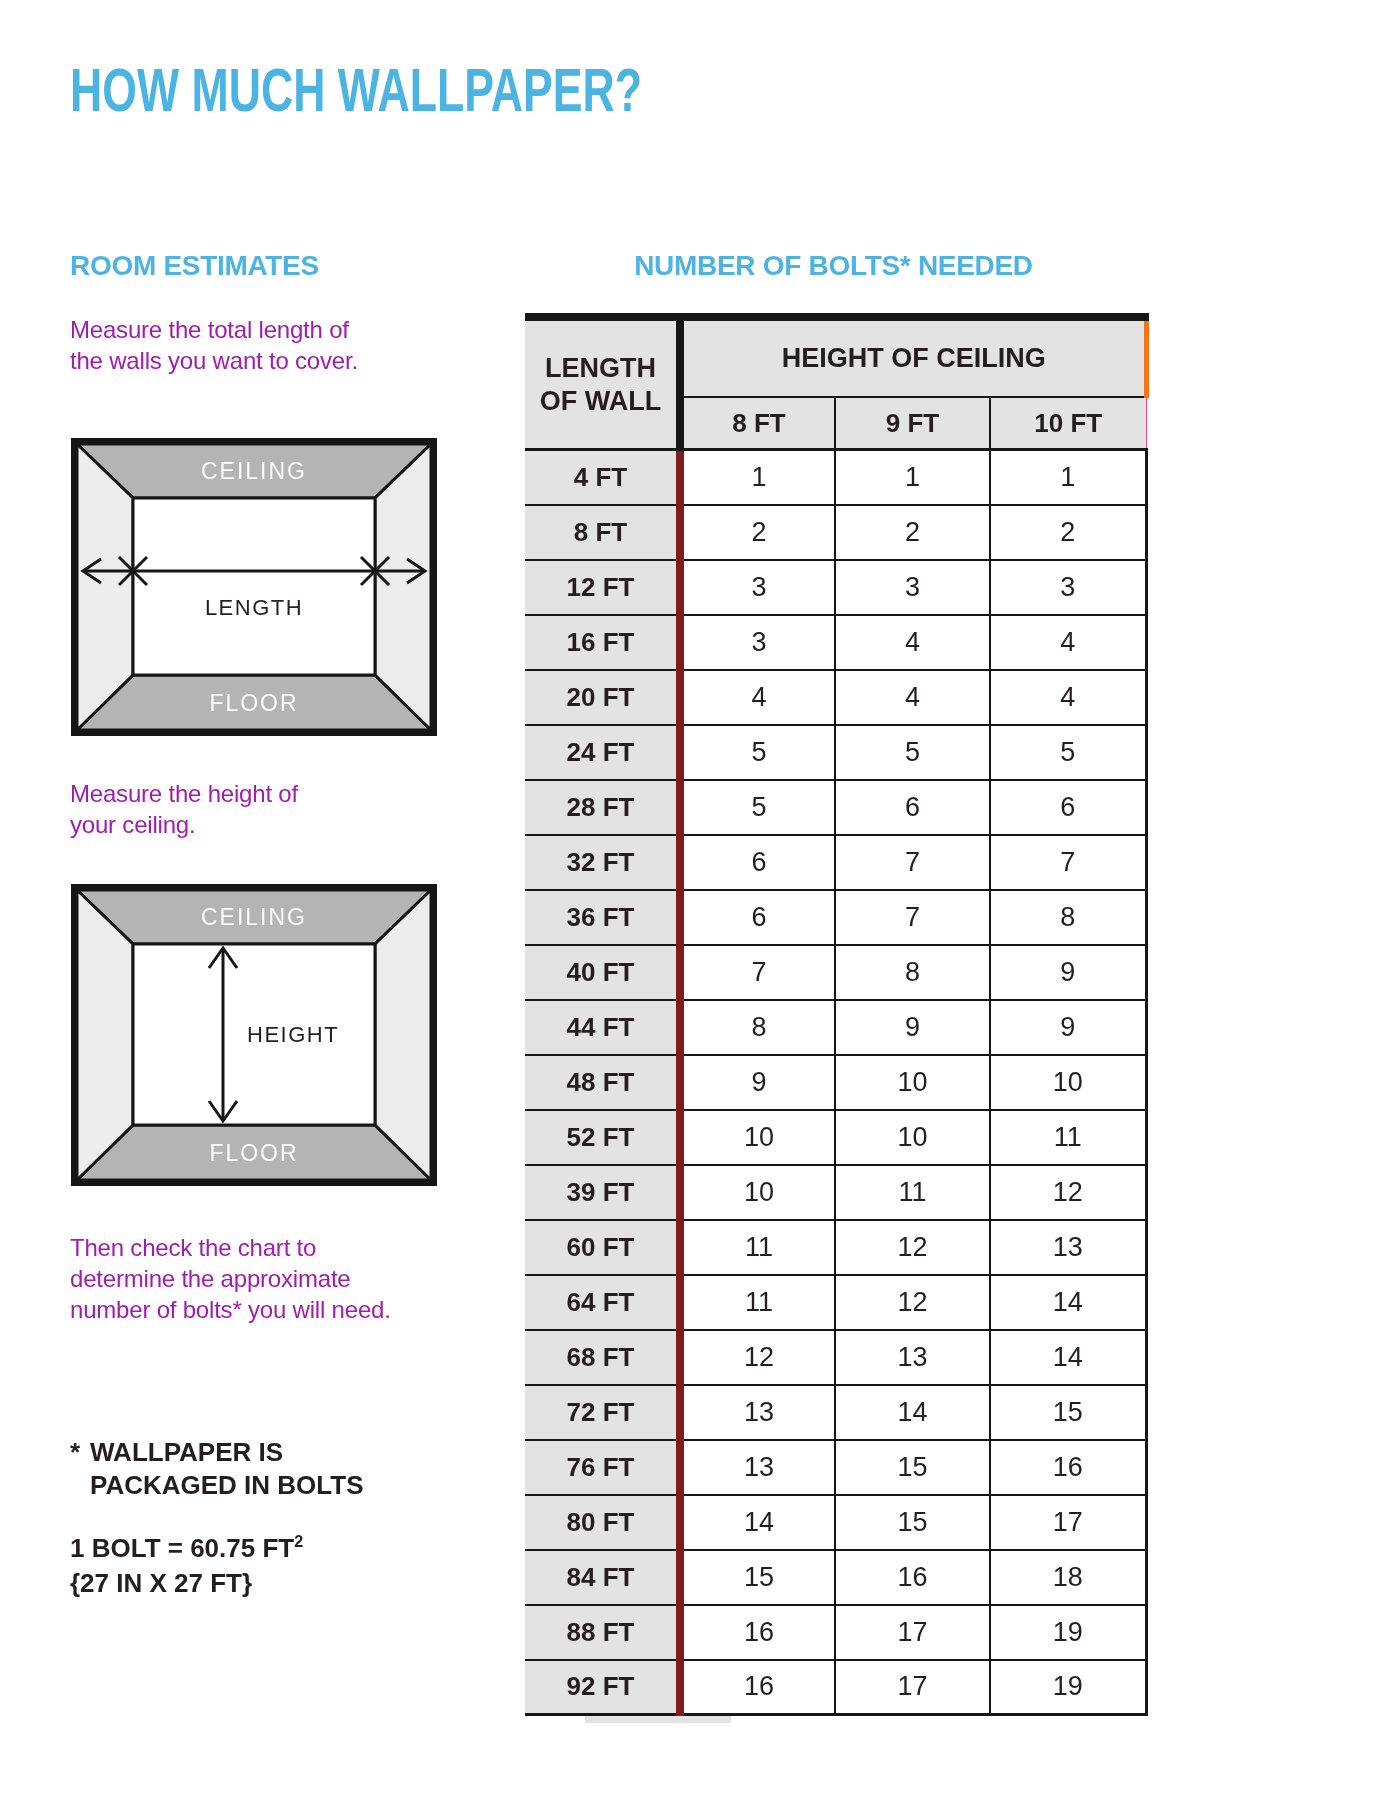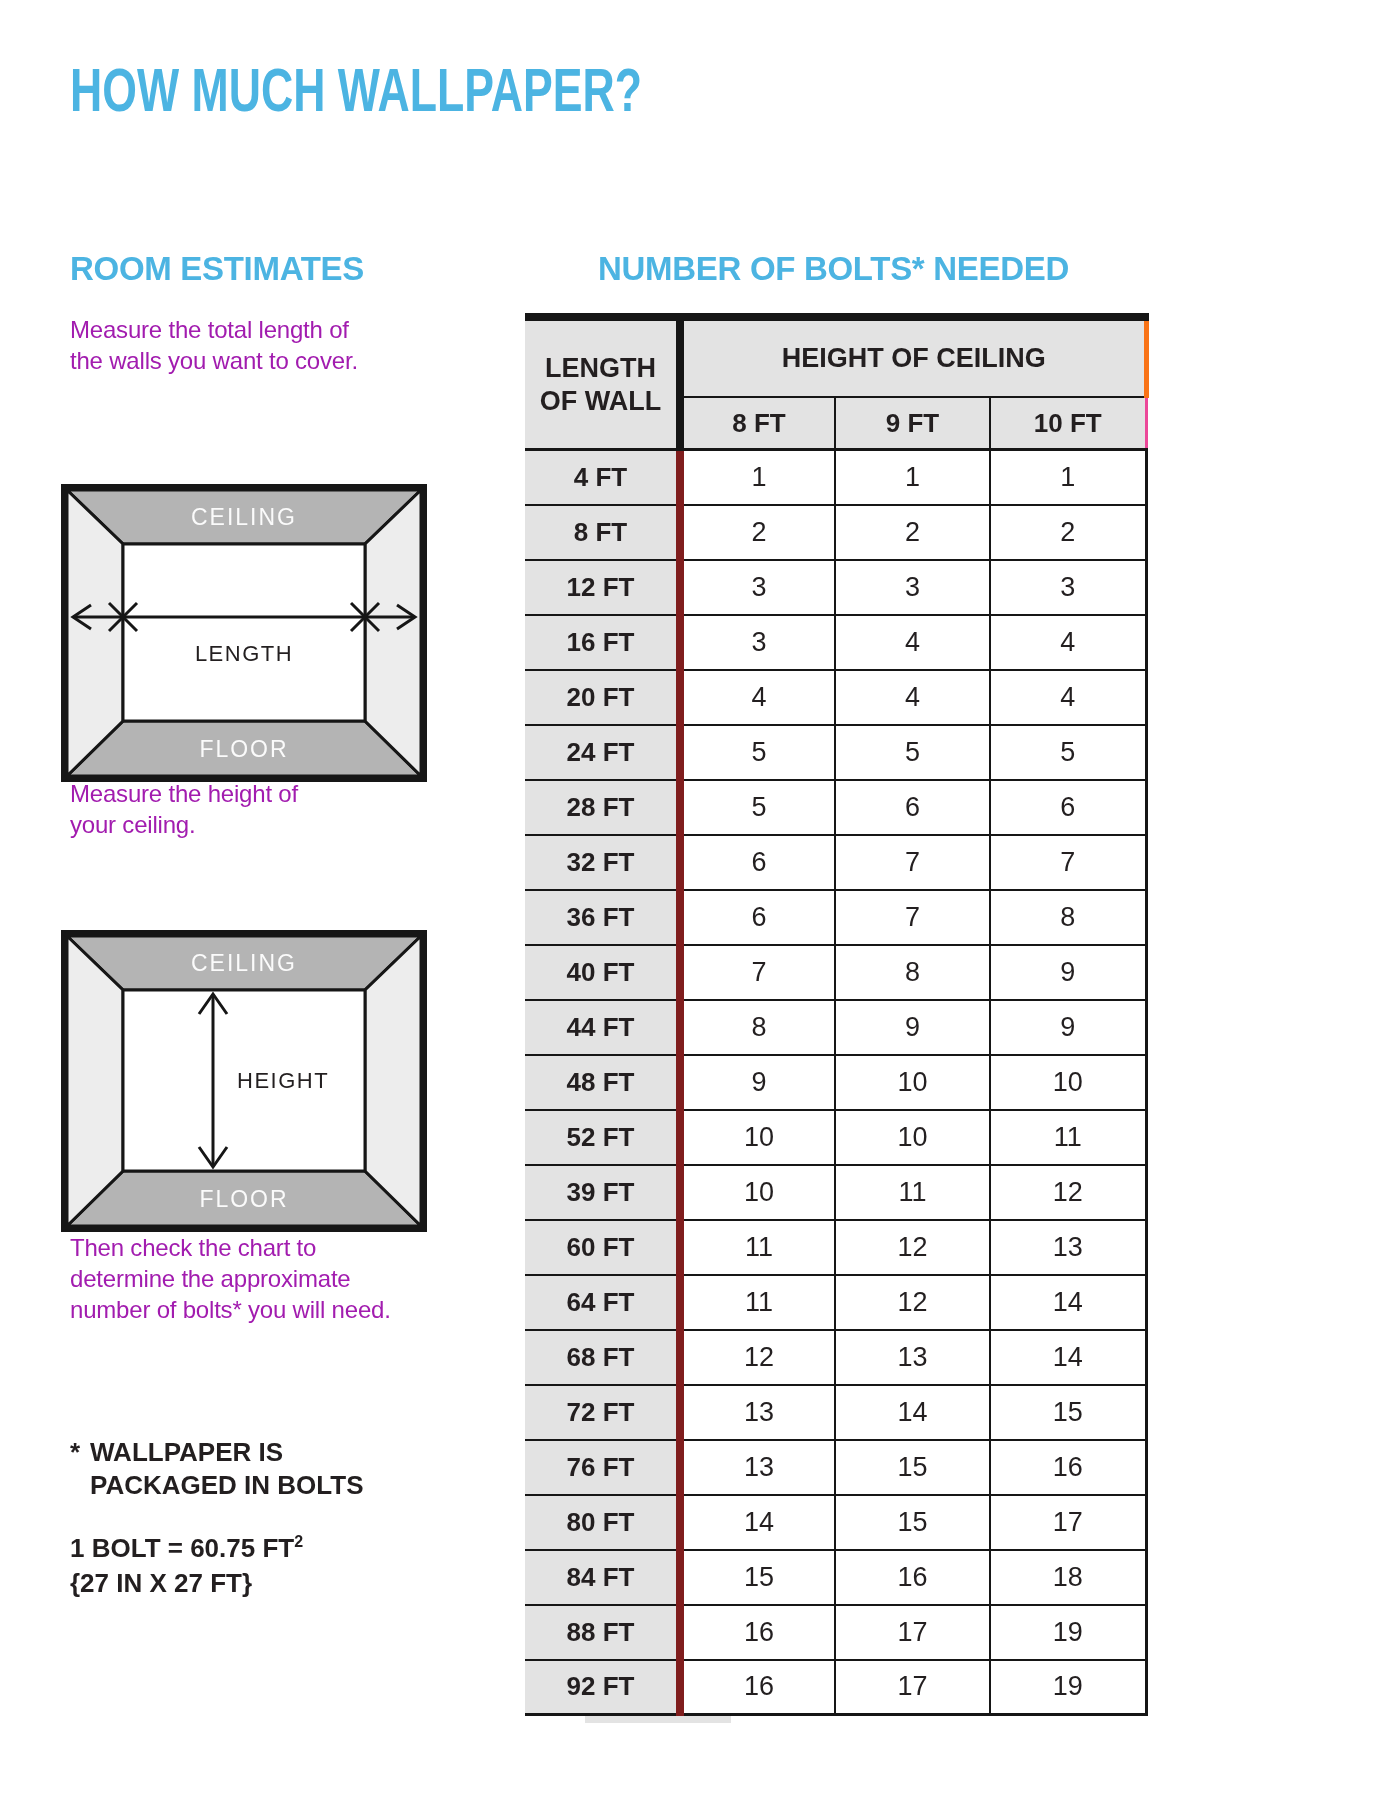--- a/index.html
+++ b/index.html
@@ -10,31 +10,31 @@
   .page { position:relative; width:1391px; height:1800px; overflow:hidden; background:#ffffff; }
 
   .title {
     position:absolute; left:70px; top:54px;
     font-size:62px; font-weight:bold; color:#4cb4e2;
     white-space:nowrap; letter-spacing:0;
     transform:scaleX(0.72); transform-origin:left top;
   }
 
   .section-heading {
-    position:absolute; font-size:33px; font-weight:bold; color:#4cb4e2; letter-spacing:-0.3px;
+    position:absolute; font-size:28px; font-weight:bold; color:#4cb4e2; letter-spacing:-0.3px;
   }
   .heading-room { left:70px; top:250px; }
   .heading-bolts { left:525px; top:250px; width:617px; text-align:center; }
 
   .para { position:absolute; left:70px; font-size:24px; line-height:31px; letter-spacing:-0.2px; color:#a21caf; }
   .para-length { top:314px; }
   .para-height { top:778px; }
   .para-chart  { top:1232px; }
 
-  .diagram { position:absolute; left:61px;margin-top:46px; }
+  .diagram { position:absolute; left:71px; }
   .diagram-length { top:438px; }
   .diagram-height { top:884px; }
 
   .footnote {
     position:absolute; left:70px; top:1436px;
     font-size:26px; font-weight:bold; line-height:33px;
     display:grid; grid-template-columns:20px auto; column-gap:0;
   }
   .bolt-def {
     position:absolute; left:70px; top:1524px;
@@ -57,21 +57,21 @@
   .group {
     background:#e3e3e3; height:75px;
     border-top:8px solid #161616; border-bottom:2px solid #161616; border-right:5px solid #f97316;
     font-size:27px; font-weight:bold;
   }
   .colhead {
     background:#e3e3e3; height:50px;
     border:2px solid #161616; border-bottom:3px solid #161616;
     font-size:26px; font-weight:bold;
   }
-  .colhead:last-child { border-right:3px solid #ec4899; }
+  .colhead:last-child { border-right:1px solid #ec4899; }
   tbody tr { height:55px; }
   tbody th.rowhead {
     background:#e3e3e3; width:151px;
     border:2px solid #161616; border-left:none; border-right:8px solid #7f1d1d;
     font-size:26px; font-weight:bold;
   }
   tbody td {
     background:#ffffff; border:2px solid #161616; font-size:27px; font-weight:normal;
   }
   tbody td:last-child { border-right:3px solid #161616; }

